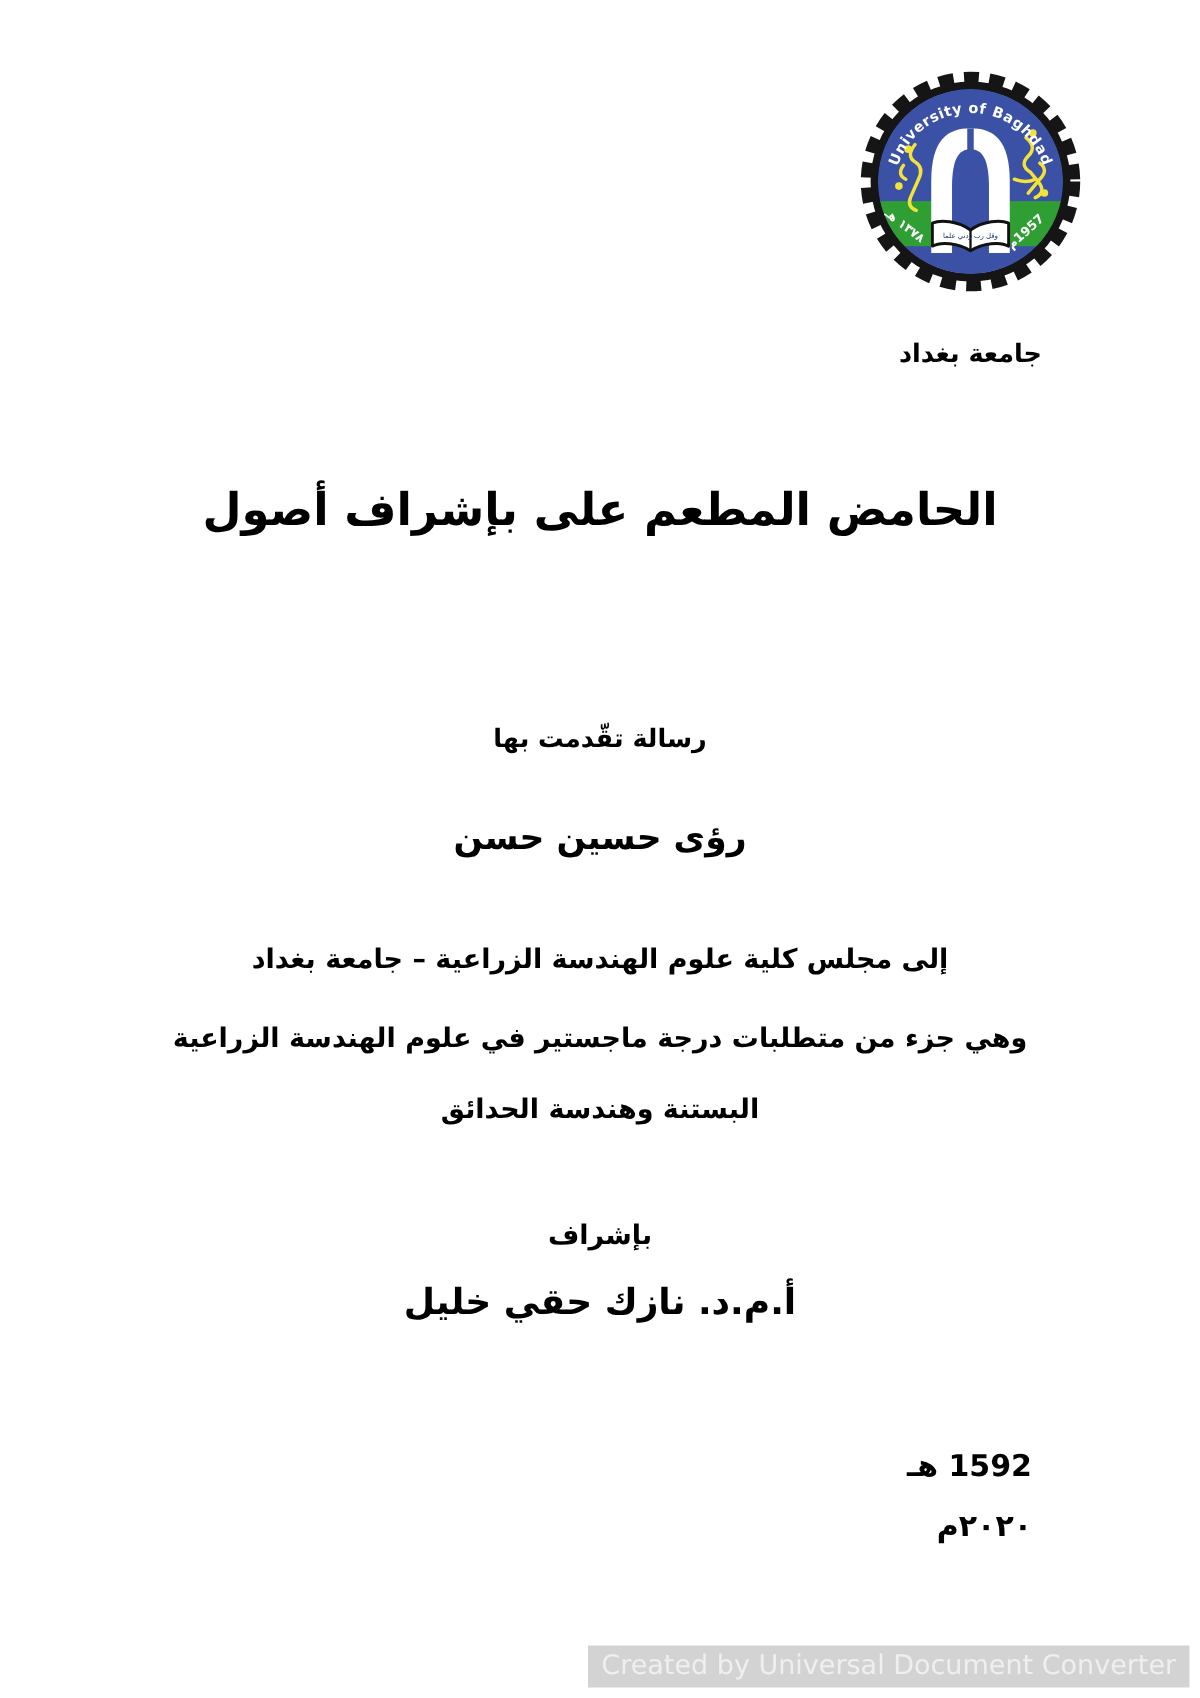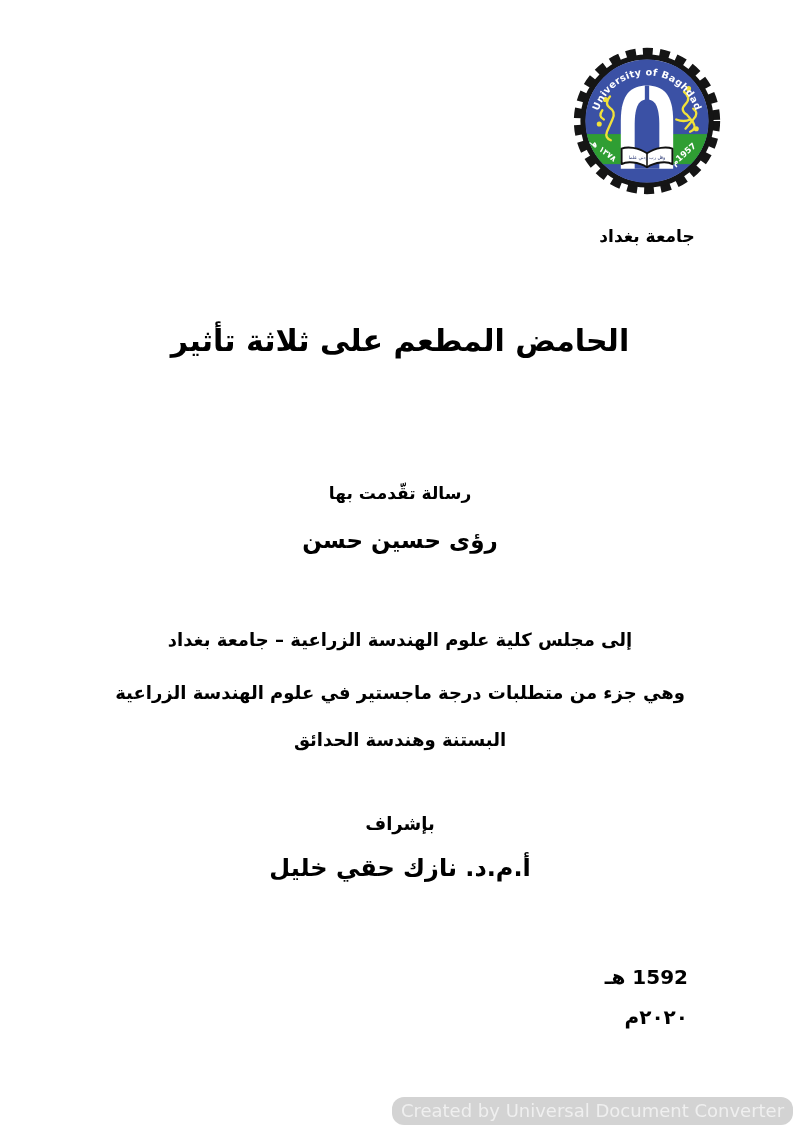--- a/index.html
+++ b/index.html
@@ -8,32 +8,32 @@
     background:#ffffff;overflow:hidden;
     font-family:"DejaVu Sans",sans-serif;color:#000;
   }
   .abs{position:absolute;}
   .ar{direction:rtl;font-weight:bold;}
   .center{left:0;width:800px;text-align:center;}
   .logo-wrap{left:570px;top:44px;width:154px;height:154px;}
   .uni-name{left:570px;top:226px;width:154px;text-align:center;font-size:17px;}
   .thesis-title{top:316px;font-size:30px;line-height:50px;}
   .submitted{top:483px;font-size:17px;}
-  .author{top:527px;font-size:23px;}
+  .author{top:546px;font-size:23px;}
   .council{top:629px;font-size:18px;}
   .requirements{top:682px;font-size:18px;}
   .department{top:729px;font-size:18px;}
   .supervision{top:813px;font-size:18px;}
   .supervisor{top:854px;font-size:24px;}
   .dates{top:957px;right:112px;text-align:right;font-size:20px;line-height:40px;letter-spacing:3px;}
   .watermark{
     left:392px;top:1097px;width:401px;height:28px;
     background:#d3d3d3;color:#efefef;
     font-size:18px;line-height:28px;text-align:center;
-    font-family:"DejaVu Sans",sans-serif;white-space:nowrap;border-radius:12px;
+    font-family:"DejaVu Sans",sans-serif;white-space:nowrap;
   }
   svg text{font-family:"DejaVu Sans",sans-serif;}
 </style>
 </head>
 <body>
 
 <div class="page">
 
   <div class="abs logo-wrap">
     <svg width="154" height="154" viewBox="0 0 200 200">
@@ -78,21 +78,21 @@
       <path id="arcPath" d="M38,84 A66,66 0 0 1 162,84" fill="none"></path>
       <text font-size="12.5" font-weight="bold" fill="#ffffff" letter-spacing="0.5">
         <textPath href="#arcPath" startOffset="50%" text-anchor="middle">University of Baghdad</textPath>
       </text>
     </svg>
   </div>
 
   <div class="abs ar uni-name">جامعة بغداد</div>
 
   <div class="abs ar center thesis-title">
-    <div>الحامض المطعم على ثلاثة تأثير</div>
+    <div>الحامض المطعم على بإشراف أصول</div>
   </div>
 
   <div class="abs ar center submitted">رسالة تقّدمت بها</div>
 
   <div class="abs ar center author">رؤى حسين حسن</div>
 
   <div class="abs ar center council">إلى مجلس كلية علوم الهندسة الزراعية – جامعة بغداد</div>
   <div class="abs ar center requirements">وهي جزء من متطلبات درجة ماجستير في علوم الهندسة الزراعية</div>
   <div class="abs ar center department">البستنة وهندسة الحدائق</div>
 

